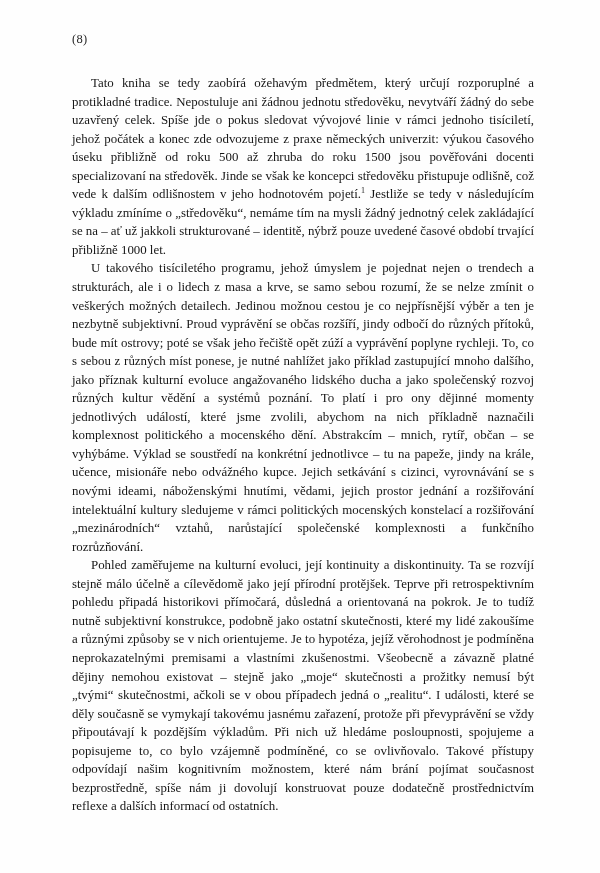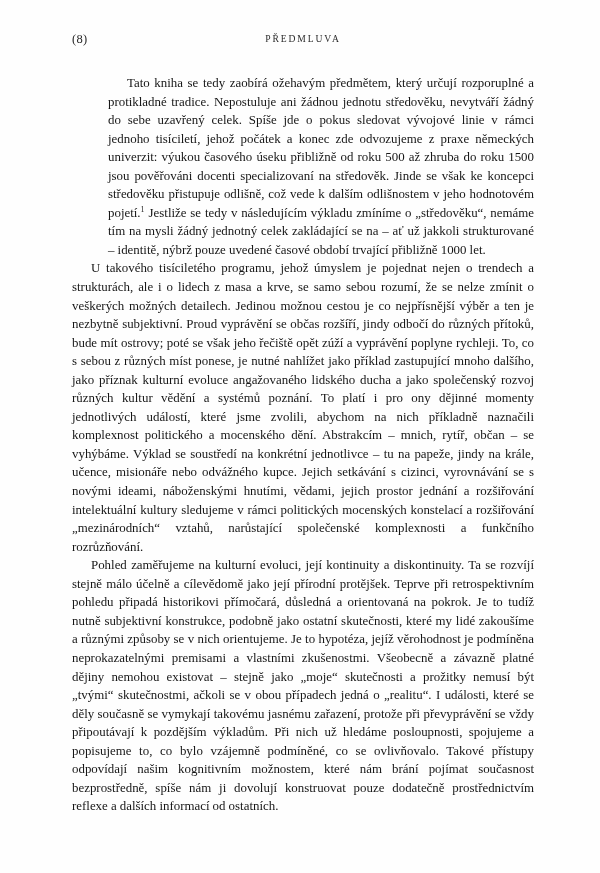--- a/index.html
+++ b/index.html
@@ -72,38 +72,36 @@
     text-align: justify;
     text-justify: inter-word;
     text-indent: 19px;
     hyphens: manual;
     color: #161616;
     word-spacing: -0.1px;
   }
 
   .textblock p:first-child {
     text-indent: 19px;
-    margin-left: 36px;
   }
 
   sup.fn {
     font-size: 0.62em;
     vertical-align: super;
     line-height: 0;
     letter-spacing: 0.2px;
   }
 </style>
 </head>
 <body>
 
 <div class="page">
 
   <div class="running-head">
     <span class="folio">(8)</span>
-    <span class="running-title">PŘEDMLUVA</span>
   </div>
 
   <div class="textblock">
 
     <p><span>Tato kniha se tedy zaobírá ožehavým předmětem, který určují rozporuplné a protikladné tradice. Nepostuluje ani žádnou jednotu středověku, nevytváří žádný do sebe uzavřený celek. Spíše jde o pokus sledovat vývojové linie v rámci jednoho tisíciletí, jehož počátek a konec zde odvozujeme z praxe německých univerzit: výukou časového úseku přibližně od roku 500 až zhruba do roku 1500 jsou pověřováni docenti specializovaní na středověk. Jinde se však ke koncepci středověku přistupuje odlišně, což vede k dalším odlišnostem v jeho hodnotovém pojetí.</span><sup class="fn">1</sup><span> Jestliže se tedy v následujícím výkladu zmíníme o „středověku“, nemáme tím na mysli žádný jednotný celek zakládající se na – ať už jakkoli strukturované – identitě, nýbrž pouze uvedené časové období trvající přibližně 1000 let.</span></p>
 
     <p>U takového tisíciletého programu, jehož úmyslem je pojednat nejen o trendech a strukturách, ale i o lidech z masa a krve, se samo sebou rozumí, že se nelze zmínit o veškerých možných detailech. Jedinou možnou cestou je co nejpřísnější výběr a ten je nezbytně subjektivní. Proud vyprávění se občas rozšíří, jindy odbočí do různých přítoků, bude mít ostrovy; poté se však jeho řečiště opět zúží a vyprávění poplyne rychleji. To, co s sebou z různých míst ponese, je nutné nahlížet jako příklad zastupující mnoho dalšího, jako příznak kulturní evoluce angažovaného lidského ducha a jako společenský rozvoj různých kultur vědění a systémů poznání. To platí i pro ony dějinné momenty jednotlivých událostí, které jsme zvolili, abychom na nich příkladně naznačili komplexnost politického a mocenského dění. Abstrakcím – mnich, rytíř, občan – se vyhýbáme. Výklad se soustředí na konkrétní jednotlivce – tu na papeže, jindy na krále, učence, misionáře nebo odvážného kupce. Jejich setkávání s cizinci, vyrovnávání se s novými ideami, náboženskými hnutími, vědami, jejich prostor jednání a rozšiřování intelektuální kultury sledujeme v rámci politických mocenských konstelací a rozšiřování „mezinárodních“ vztahů, narůstající společenské komplexnosti a funkčního rozrůzňování.</p>
 
     <p>Pohled zaměřujeme na kulturní evoluci, její kontinuity a diskontinuity. Ta se rozvíjí stejně málo účelně a cílevědomě jako její přírodní protějšek. Teprve při retrospektivním pohledu připadá historikovi přímočará, důsledná a orientovaná na pokrok. Je to tudíž nutně subjektivní konstrukce, podobně jako ostatní skutečnosti, které my lidé zakoušíme a různými způsoby se v nich orientujeme. Je to hypotéza, jejíž věrohodnost je podmíněna neprokazatelnými premisami a vlastními zkušenostmi. Všeobecně a závazně platné dějiny nemohou existovat – stejně jako „moje“ skutečnosti a prožitky nemusí být „tvými“ skutečnostmi, ačkoli se v obou případech jedná o „realitu“. I události, které se děly současně se vymykají takovému jasnému zařazení, protože při převyprávění se vždy připoutávají k pozdějším výkladům. Při nich už hledáme posloupnosti, spojujeme a popisujeme to, co bylo vzájemně podmíněné, co se ovlivňovalo. Takové přístupy odpovídají našim kognitivním možnostem, které nám brání pojímat současnost bezprostředně, spíše nám ji dovolují konstruovat pouze dodatečně prostřednictvím reflexe a dalších informací od ostatních.</p>
 

